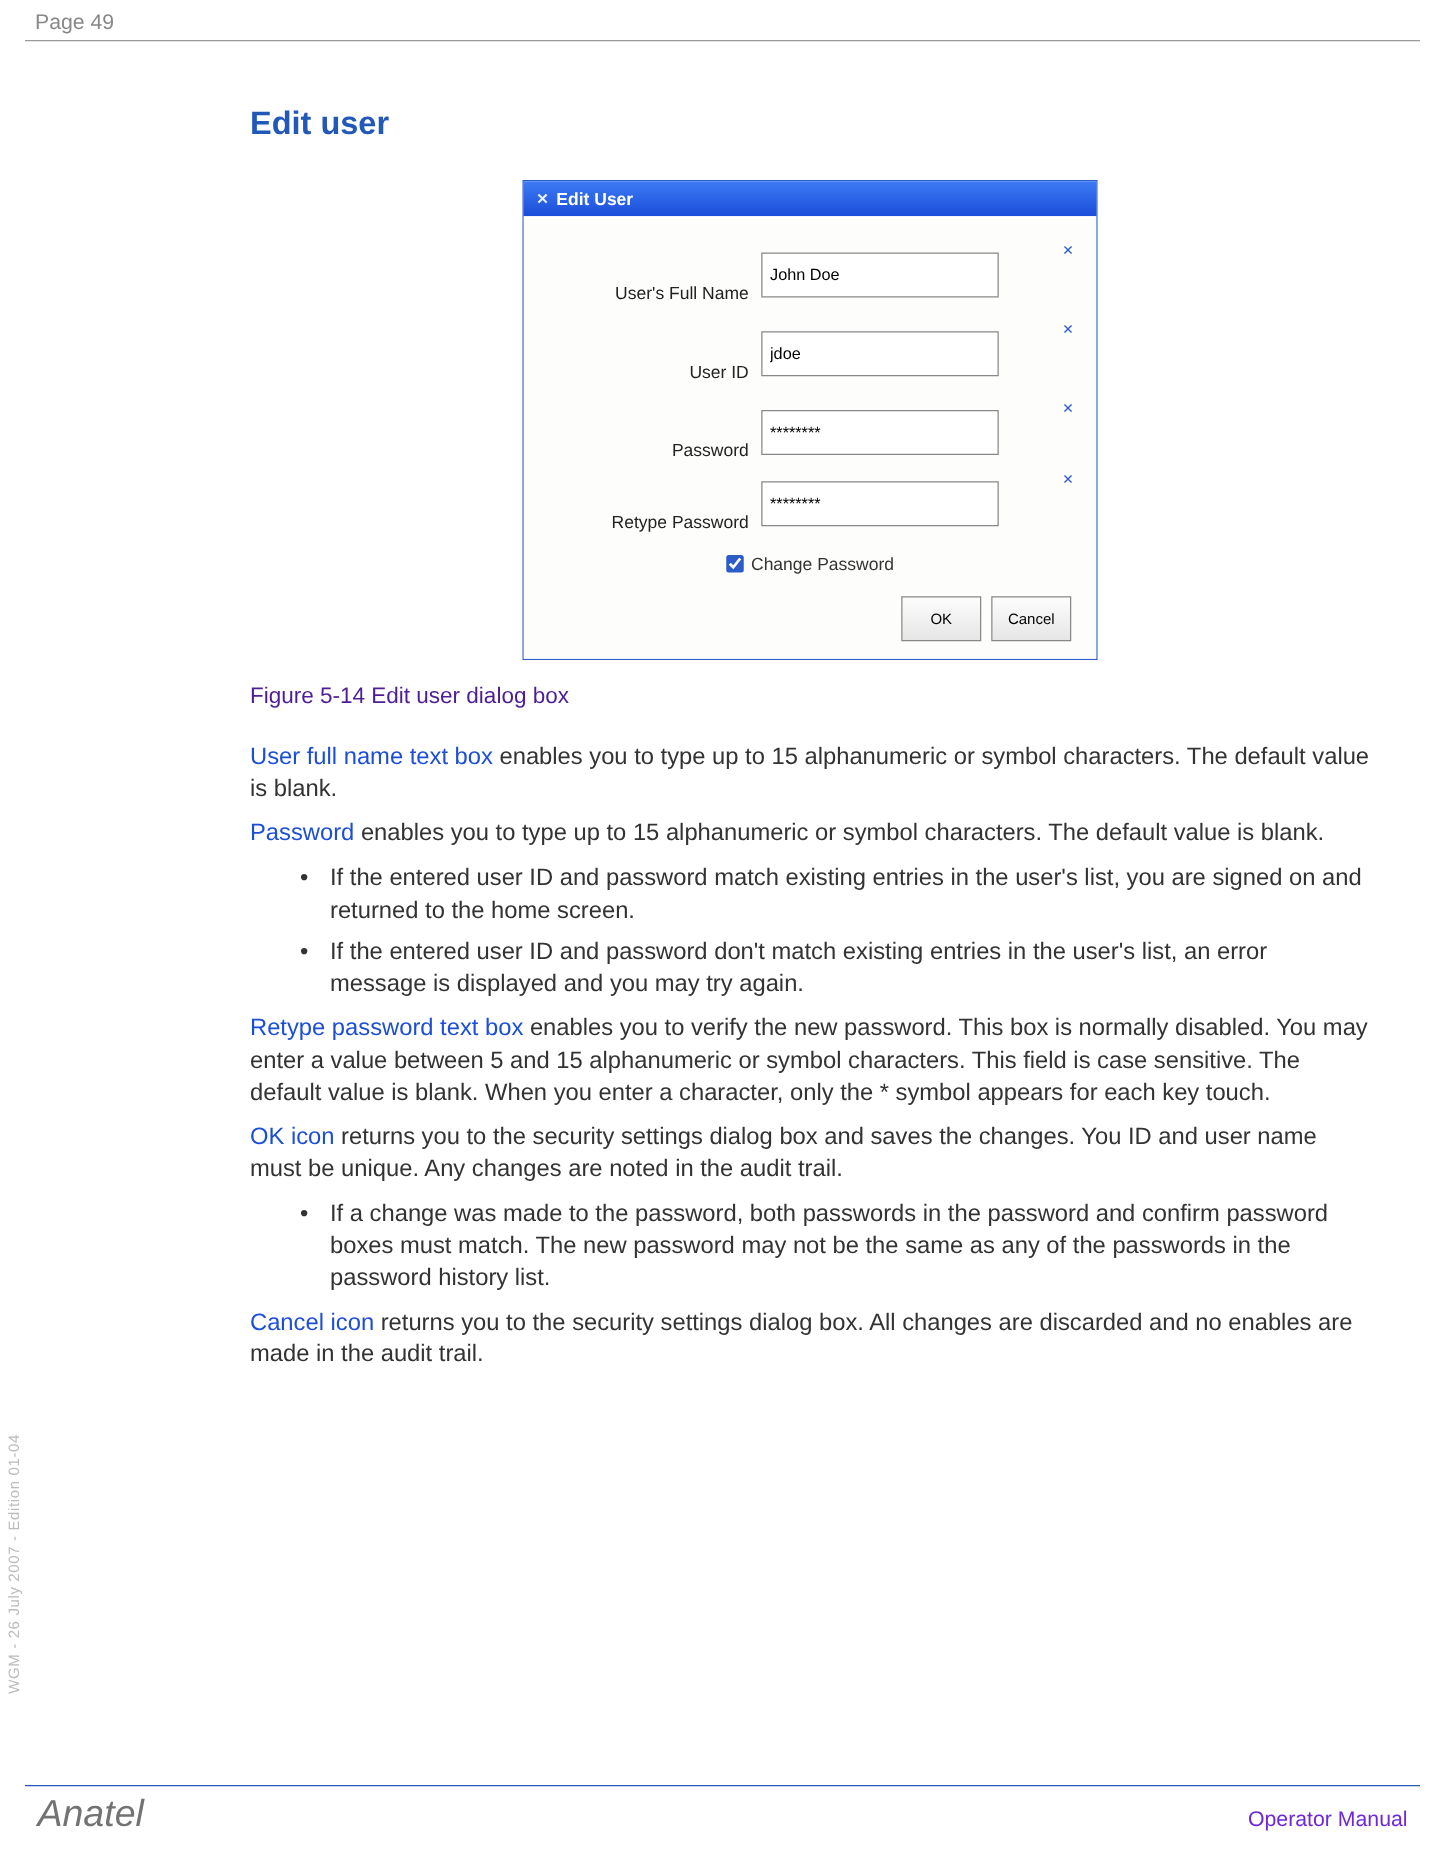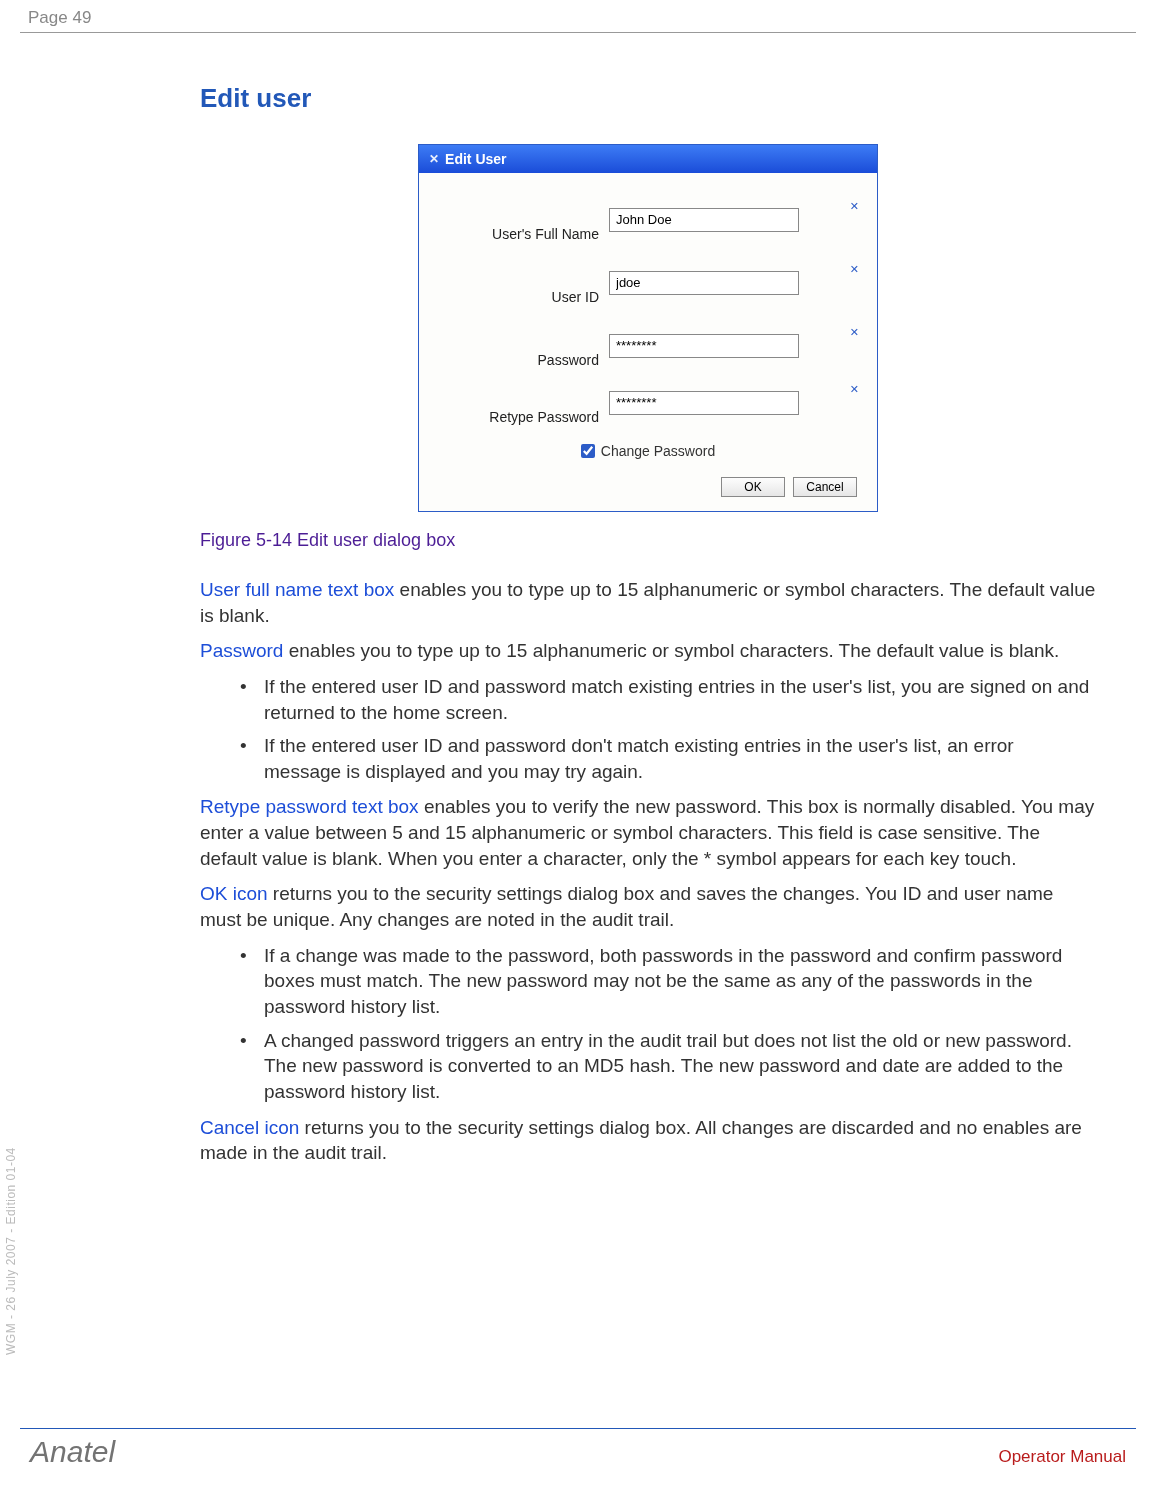--- a/index.html
+++ b/index.html
@@ -59,21 +59,21 @@
   .form-label {
     width: 170px;
     text-align: right;
     font-size: 14px;
     color: #222;
     padding-right: 10px;
     margin-top: 29px;
   }
   .form-input {
     flex: 1;
-    height: 24px;
+    height: 36px;
     border: 1px solid #888;
     background: #fff;
     font-size: 13px;
     padding: 2px 6px;
     position: relative;
   }
   .input-wrap { position:relative; flex:1; }
   .input-x {
     position:absolute; right:-2px; top:-8px;
     color:#2c5cc7; font-size:11px; pointer-events:none;
@@ -81,21 +81,21 @@
   .checkbox-row {
     display:flex; align-items:center; justify-content:center;
     margin: 8px 0 18px 0;
     font-size:14px;
   }
   .chk { width:14px; height:14px; margin-right:6px; accent-color:#2c5cc7; }
   .dialog-buttons {
     display:flex; justify-content:flex-end; gap:8px;
   }
   .dlg-btn {
-    min-width:64px; height:20px;
+    min-width:64px; height:36px;
     background:linear-gradient(#fdfdfd,#e6e6e6);
     border:1px solid #888; font-size:12px;
     cursor:pointer;
   }
   .caption {
     text-align:left;
     color:#4c1d95;
     font-size:18px;
     margin-bottom: 26px;
   }
@@ -130,21 +130,21 @@
   .footer {
     position:absolute;
     left:30px; right:30px; bottom: 26px;
     display:flex; justify-content:space-between;
     align-items:baseline;
   }
   .footer-left {
     color:#737373; font-style:italic; font-size:30px;
   }
   .footer-right {
-    color:#b91c1c; font-size:17px;
+    color:#6d28d9; font-size:17px;
   }
 </style>
 </head>
 <body>
 
 <div class="header">
   <div class="header-right">Page 49</div>
 </div>
 <hr class="hr-top">
 
@@ -223,21 +223,20 @@
     <div class="para">
       <span class="bold-blue">Retype password text box</span><span> enables you to verify the new password. This box is normally disabled. You may enter a value between 5 and 15 alphanumeric or symbol characters. This field is case sensitive. The default value is blank. When you enter a character, only the * symbol appears for each key touch.</span>
     </div>
 
 
     <div class="para">
       <span class="bold-blue">OK icon</span><span> returns you to the security settings dialog box and saves the changes. You ID and user name must be unique. Any changes are noted in the audit trail.</span>
     </div>
     <ul class="bullets">
       <li>If a change was made to the password, both passwords in the password and confirm password boxes must match. The new password may not be the same as any of the passwords in the password history list.</li>
-      <li>A changed password triggers an entry in the audit trail but does not list the old or new password. The new password is converted to an MD5 hash. The new password and date are added to the password history list.</li>
     </ul>
 
     <div class="para">
       <span class="bold-blue">Cancel icon</span><span> returns you to the security settings dialog box. All changes are discarded and no enables are made in the audit trail.</span>
     </div>
 
   </div>
 </div>
 
 <div class="vertical-note">WGM - 26 July 2007 - Edition 01-04</div>

